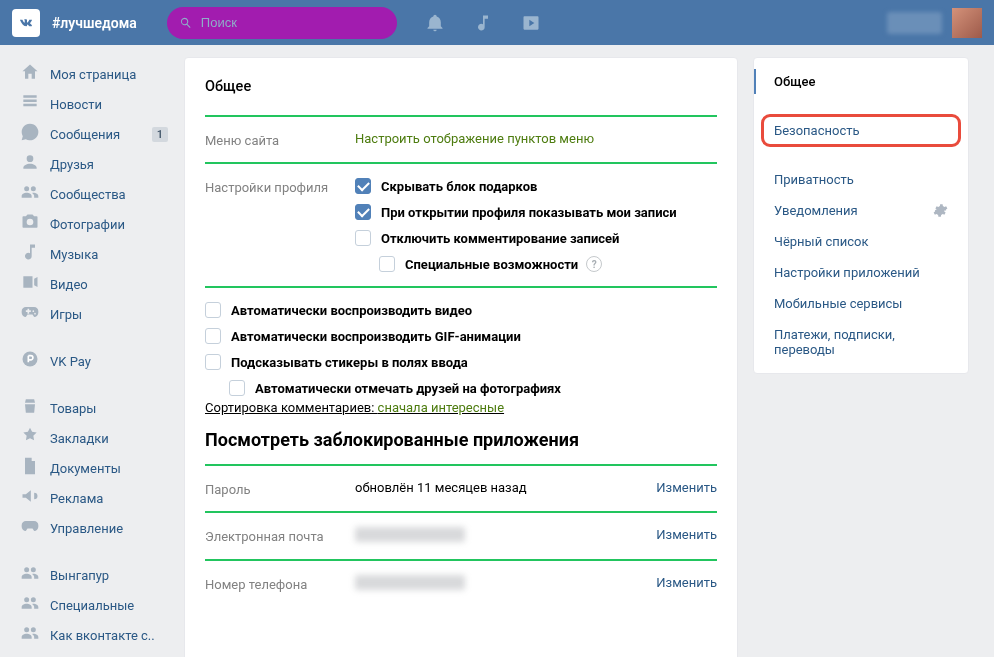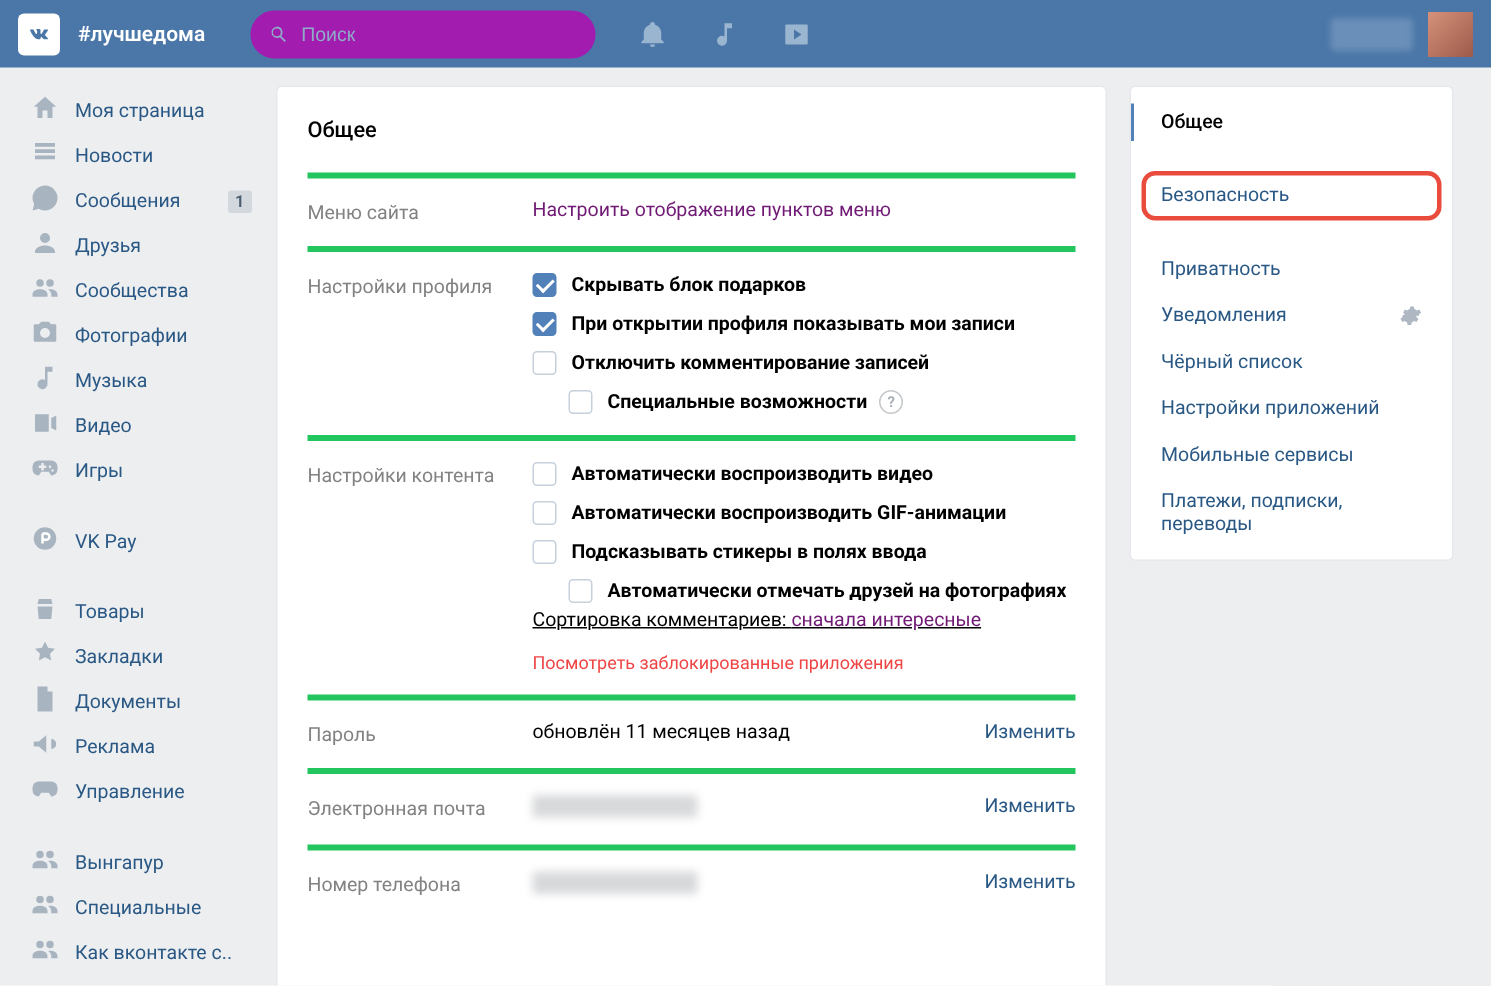--- a/index.html
+++ b/index.html
@@ -21,32 +21,32 @@
 .sidebar { width: 160px; font-size: 13px; }
 .nav-item { display: flex; align-items: flex-end; padding: 5px 0 5px 8px; color: #2a5885; cursor: pointer; position: relative; border-radius: 4px; }
 .nav-item svg { width: 20px; height: 20px; fill: #a8b4c0; margin-right: 10px; }
 .nav-label { color: #2a5885; }
 .nav-badge { position: absolute; right: 4px; background: #d3d8de; color: #4a5d70; border-radius: 2px; padding: 1px 5px; font-size: 11px; font-weight: 600; }
 .nav-sep { height: 1px; background: transparent; margin: 8px 0; }
 .main { flex: 1; display: flex; gap: 15px; }
 .panel { background: #fff; border: 1px solid #e7e8ec; border-radius: 4px; }
 .settings { width: 554px; padding: 20px 20px 10px; }
 .settings h2 { font-size: 14.5px; font-weight: 500; margin-bottom: 20px; }
-.row { display: flex; padding: 14px 0; border-top: 4px solid #22c55e; }
+.row { display: flex; padding: 14px 0; border-top: 2px solid #22c55e; }
 .row-label { width: 150px; color: #828282; padding-top: 2px; flex-shrink: 0; }
 .row-content { flex: 1; color: #000; }
-.link { color: #701a75; cursor: pointer; }
+.link { color: #4d7c0f; cursor: pointer; }
 .cb-line { display: flex; align-items: center; margin-bottom: 10px; font-size: 13px; color: #000; font-weight: bold; }
 .cb-line:last-child { margin-bottom: 0; padding-left: 24px; }
 .cb { width: 16px; height: 16px; border: 1px solid #c5d0db; border-radius: 3px; margin-right: 10px; flex-shrink: 0; cursor: pointer; display: flex; align-items: center; justify-content: center; }
 .cb.checked { background: #5181b8; border-color: #5181b8; }
 .cb.checked::after { content: ''; width: 9px; height: 5px; border-left: 2px solid #fff; border-bottom: 2px solid #fff; transform: rotate(-45deg) translate(1px, -1px); }
 .help-icon { display: inline-flex; align-items: center; justify-content: center; width: 16px; height: 16px; border: 1px solid #c5c9cc; border-radius: 50%; color: #a8aeb3; font-size: 10px; margin-left: 8px; cursor: pointer; }
 .sort-line { margin-top: 4px; margin-bottom: 14px; font-size: 13px; text-decoration: underline; }
-.blocked-link { color: #ef4444; cursor: pointer; font-size: 12px; }
+.blocked-link { color: #000000; cursor: pointer; font-size: 18px; font-weight: bold; }
 .change-link { color: #2a5885; cursor: pointer; float: right; }
 .blurred { display: inline-block; width: 110px; height: 15px; background: #d8d9db; filter: blur(3px); border-radius: 2px; }
 .right-menu { width: 216px; padding: 8px 0; align-self: flex-start; }
 .rm-item { padding: 8px 20px; color: #2a5885; cursor: pointer; position: relative; display: flex; align-items: center; }
 .rm-item.active { color: #000; font-weight: 500; }
 .rm-item.active::before { content: ''; position: absolute; left: 0; top: 3px; bottom: 3px; width: 2px; background: #5181b8; }
 .rm-item.highlighted { outline: 3px solid #e94b3c; outline-offset: -2px; border-radius: 8px; margin: 18px 8px; padding-left: 12px; align-items: flex-end; }
 .rm-item svg { width: 15px; height: 15px; fill: #aeb7c2; margin-left: auto; }
 </style>
 </head>
@@ -239,21 +239,20 @@
             </div>
             <div class="cb-line">
               <div class="cb"></div>
               <span>Специальные возможности</span>
               <span class="help-icon">?</span>
             </div>
           </div>
       </div>
 
       <div class="row">
-        <div class="row-label">Настройки контента</div>
         <div class="row-content">
           <div id="content-options">
               <div class="cb-line">
                 <div class="cb"></div>
                 <span>Автоматически воспроизводить видео</span>
               </div>
               <div class="cb-line">
                 <div class="cb"></div>
                 <span>Автоматически воспроизводить GIF-анимации</span>
               </div>

